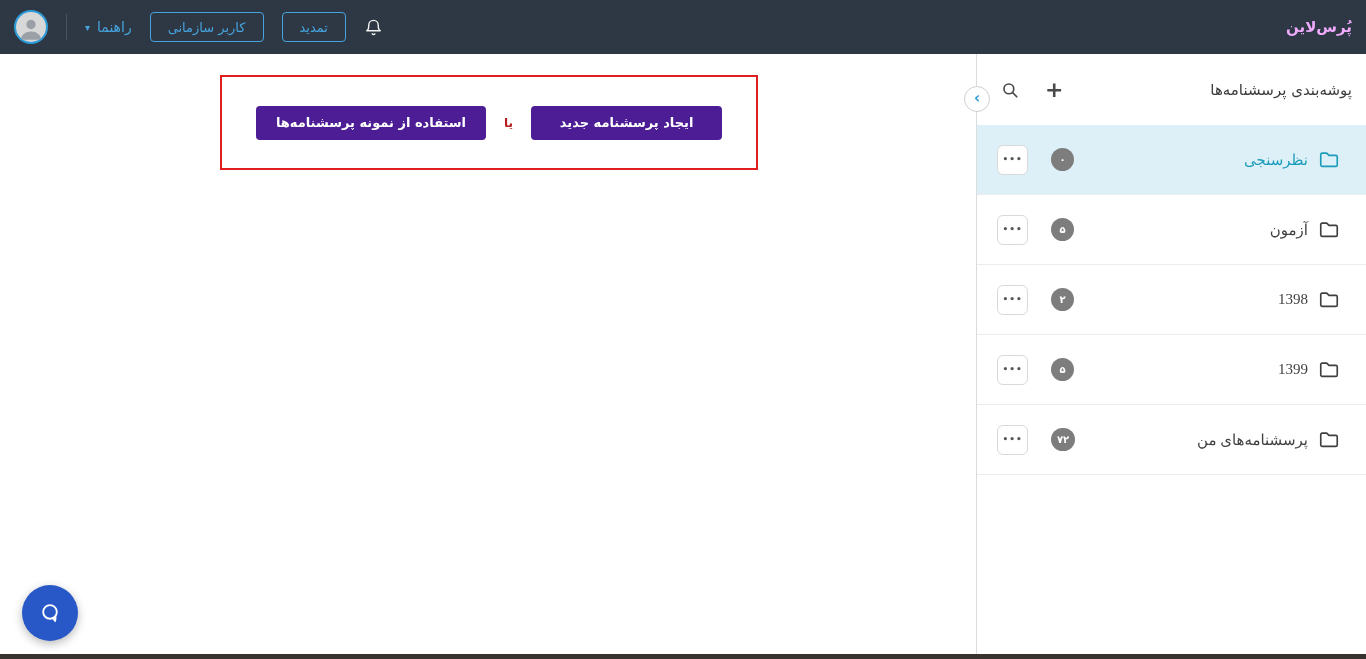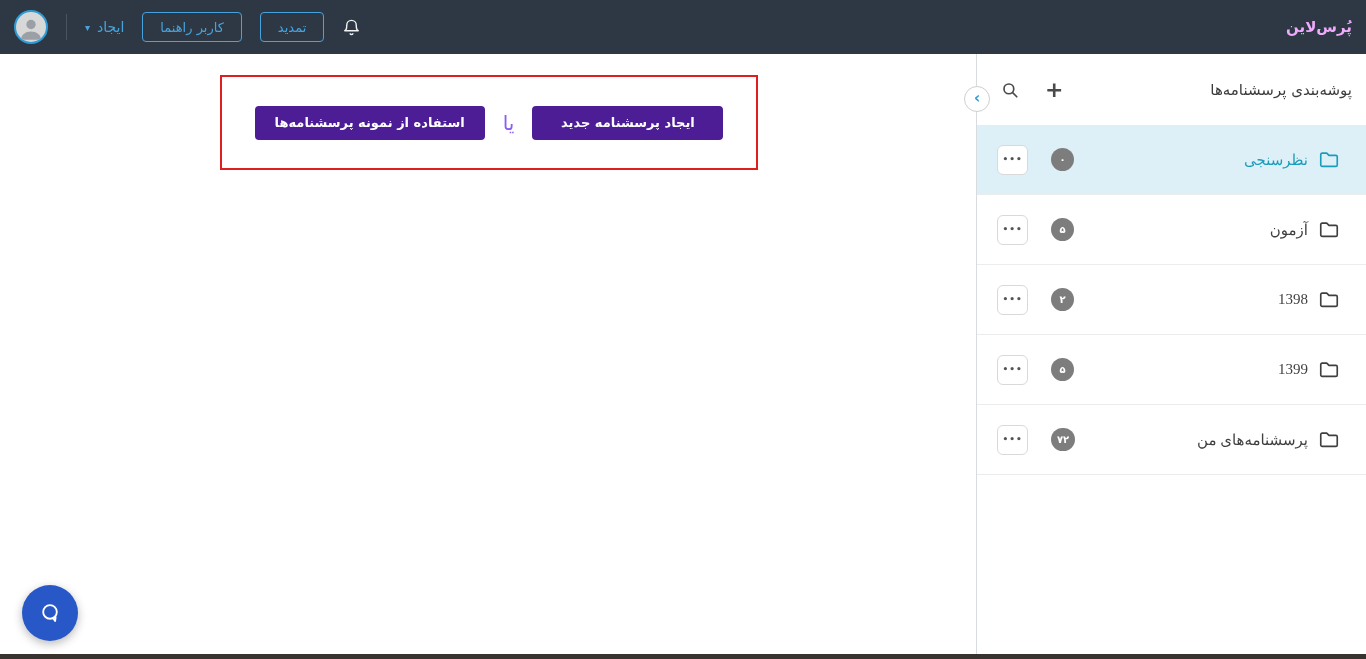--- a/index.html
+++ b/index.html
@@ -81,21 +81,21 @@
     position:absolute; left:220px; top:21px; width:538px; height:95px;
     border:2px solid #e01e1e;
     display:flex; align-items:center; justify-content:center;
     direction:rtl; gap:18px;
   }
   .teal-btn {
     height:34px; min-width:191px; padding:0 20px;
     background:#4c1d95; color:#ffffff; border:none; border-radius:4px;
     font-size:13px; font-weight:bold; cursor:pointer;
   }
-  .or-label { color:#8b5cf6; font-size:20px; font-weight:normal; }
+  .or-label { color:#b91c1c; font-size:12px; font-weight:bold; }
 
   
   .chat-btn {
     position:absolute; left:22px; bottom:13px; width:56px; height:56px;
     border-radius:50%; background:#2858c8; border:none; cursor:pointer;
     display:flex; align-items:center; justify-content:center;
     box-shadow:0 3px 10px rgba(0,0,0,.28); z-index:6;
   }
 
   
@@ -110,23 +110,23 @@
   <div class="topbar-cluster">
     <button class="bell-btn">
       <span style="display:flex">
         <svg width="19" height="19" viewBox="0 0 24 24" fill="none" stroke="#f2f2f2" stroke-width="1.8" stroke-linecap="round" stroke-linejoin="round">
           <path d="M18 9a6 6 0 1 0-12 0c0 6-2.5 7-2.5 7h17S18 15 18 9"></path>
           <path d="M10.3 20a2 2 0 0 0 3.4 0"></path>
         </svg>
       </span>
     </button>
     <button class="tb-outline-btn">تمدید</button>
-    <button class="tb-outline-btn">کاربر راهنما</button>
+    <button class="tb-outline-btn">کاربر سازمانی</button>
     <div class="help-dd">
-      <span>ایجاد</span>
+      <span>راهنما</span>
       <span class="caret">▾</span>
     </div>
     <span class="tb-divider"></span>
     <div class="avatar">
       <span style="display:flex">
         <svg width="28" height="28" viewBox="0 0 24 24" fill="#9aa0a6">
           <circle cx="12" cy="9" r="4"></circle>
           <path d="M3.5 22c0-4.4 3.9-7 8.5-7s8.5 2.6 8.5 7z"></path>
         </svg>
       </span>

